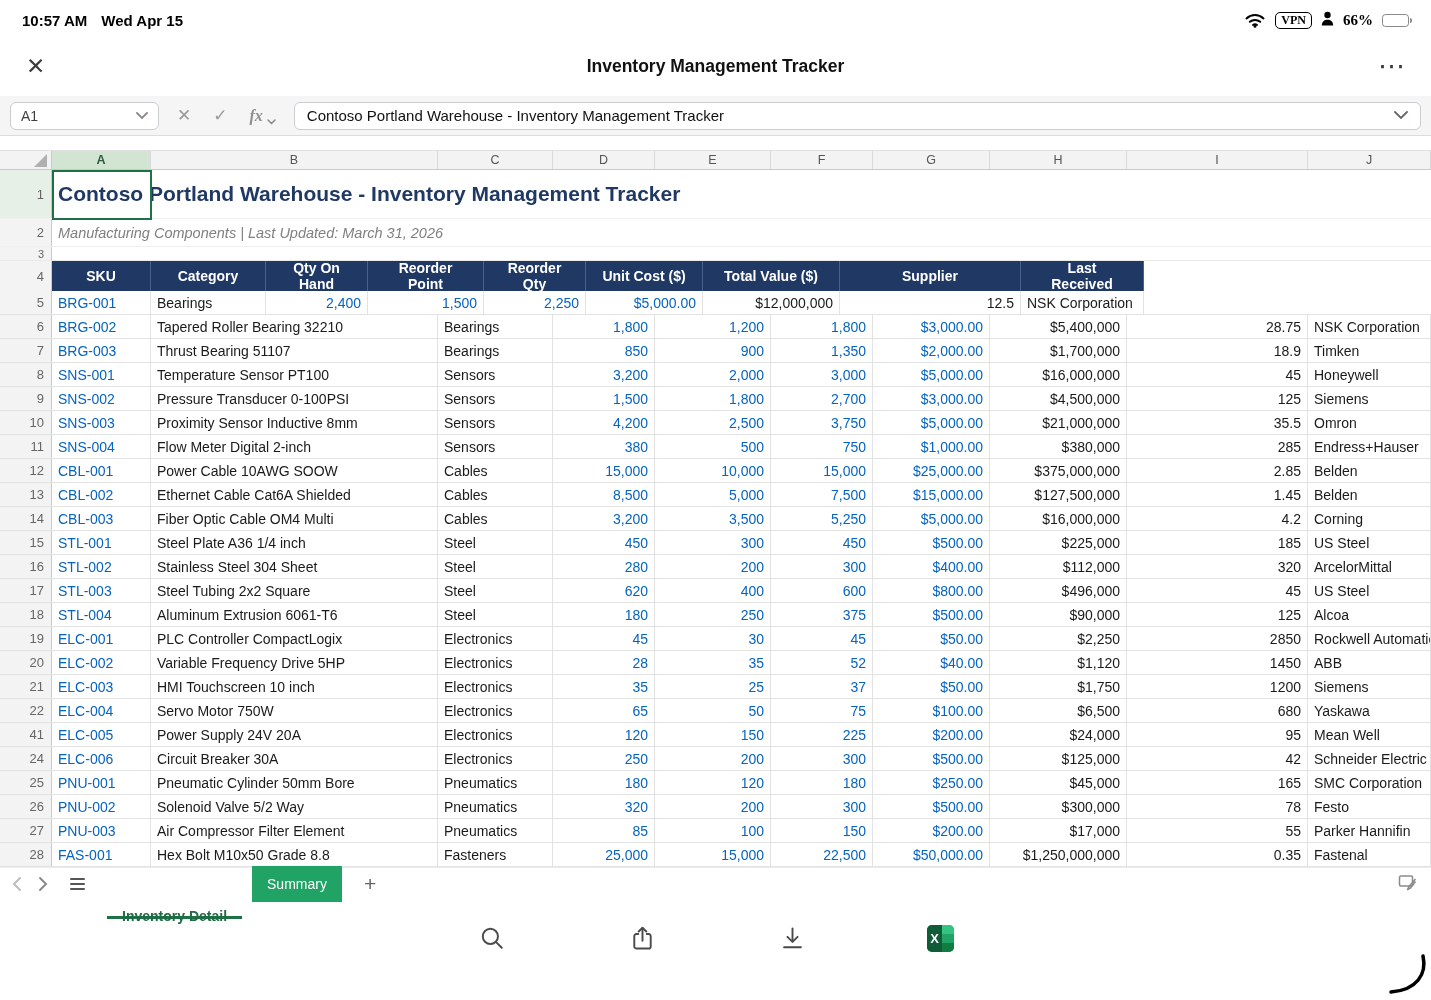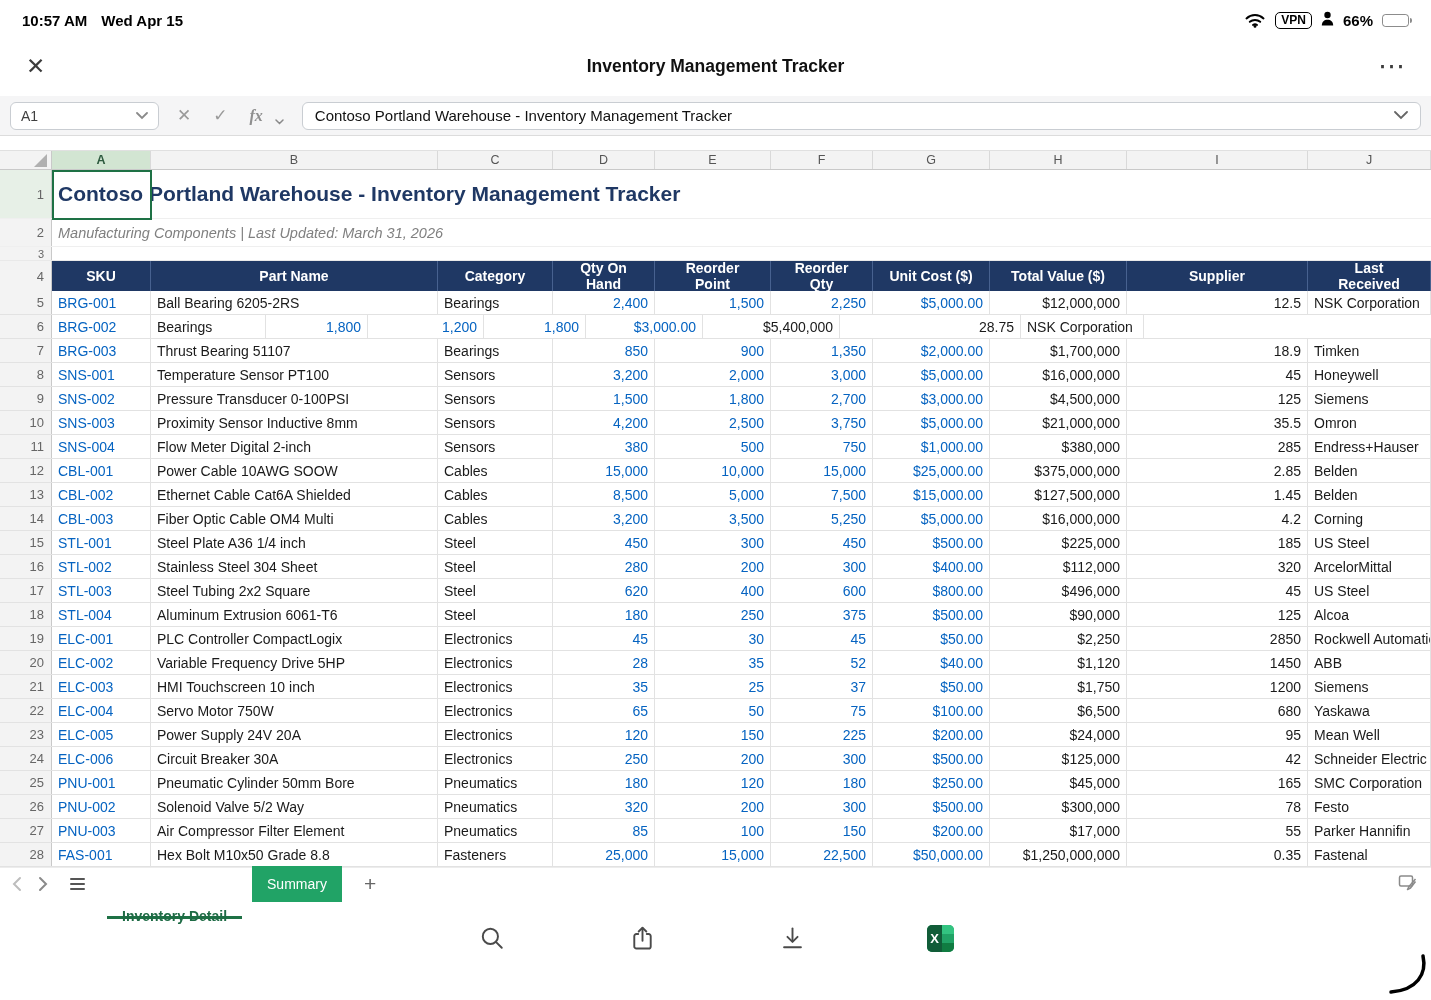--- a/index.html
+++ b/index.html
@@ -4,21 +4,21 @@
 <title>Inventory Management Tracker</title>
 <style>
   * { margin:0; padding:0; box-sizing:border-box; }
   html,body { width:1431px; height:1000px; overflow:hidden; background:#fff;
     font-family:"Liberation Sans", sans-serif; position:relative; }
 
   
   .status-bar { height:36px; display:flex; justify-content:space-between; align-items:center;
     padding:4px 22px 0 22px; font-size:15px; font-weight:700; color:#000; }
   .sb-left { display:flex; gap:14px; }
-  .sb-right { display:flex; align-items:center; gap:9px; }
+  .sb-right { display:flex; align-items:center; gap:9px;font-family:Liberation Serif, serif; }
   .vpn-pill { border:1.7px solid #000; border-radius:5px; padding:0 5px; font-size:12px;
     font-weight:700; height:17px; line-height:15px; }
   .battery { width:27px; height:13px; border:1px solid rgba(0,0,0,.45); border-radius:3.5px;
     position:relative; padding:1.5px; }
   .battery-fill { width:66%; height:100%; background:#000; border-radius:1.5px; }
   .battery-tip { position:absolute; right:-4px; top:3.5px; width:2.5px; height:5px;
     background:rgba(0,0,0,.45); border-radius:0 2px 2px 0; }
 
   
   .title-bar { height:60px; display:flex; align-items:center; padding:0 26px; position:relative; }
@@ -28,21 +28,21 @@
   .ellipsis { margin-left:auto; font-size:27px; color:#3c3c3c; z-index:2; line-height:20px; }
 
   
   .formula-bar { height:40px; background:#f5f5f6; border-bottom:1px solid #dcdcdc;
     display:flex; align-items:center; padding:0 10px; }
   .name-box { width:149px; height:28px; background:#fff; border:1px solid #c9cdd2; border-radius:6px;
     display:flex; align-items:center; justify-content:space-between; padding:0 10px;
     font-size:14px; color:#3f3f3f; }
   .fb-icons { display:flex; align-items:center; gap:22px; margin:0 18px; color:#9a9a9a; font-size:17px; }
   .fb-icons .fx { font-family:"Liberation Serif", serif; font-style:italic; font-weight:700;
-    font-size:16px; display:flex; align-items:flex-end; gap:12px; color:#8f8f8f; }
+    font-size:16px; display:flex; align-items:flex-end; gap:4px; color:#8f8f8f; }
   .formula-field { flex:1; height:28px; background:#fff; border:1px solid #c9cdd2; border-radius:6px;
     display:flex; align-items:center; justify-content:space-between; padding:0 12px;
     font-size:15px; color:#111; }
   .grid-gap { height:14px; background:#fff; }
 
   
   .col-header-row { display:flex; height:20px; background:#f3f3f3;
     border-top:1px solid #e0e0e0; border-bottom:1px solid #c9c9c9; }
   .corner { width:52px; position:relative; border-right:1px solid #c9c9c9; }
   .corner .tri { position:absolute; right:4px; bottom:2px; width:0; height:0;
@@ -203,52 +203,51 @@
     <div class="sheet-subtitle">Manufacturing Components | Last Updated: March 31, 2026</div>
   </div>
 
   <div class="grid-row row3">
     <div class="gutter">3</div>
   </div>
 
   <div class="grid-row row4" id="header-cells">
     <div class="gutter">4</div>
   <div class="cell hdr ca">SKU</div>
-      <div class="cell hdr cb">Part Name</div>
       <div class="cell hdr cc">Category</div>
       <div class="cell hdr cd">Qty On
 Hand</div>
       <div class="cell hdr ce">Reorder
 Point</div>
       <div class="cell hdr cf">Reorder
 Qty</div>
       <div class="cell hdr cg">Unit Cost ($)</div>
       <div class="cell hdr ch">Total Value ($)</div>
       <div class="cell hdr ci">Supplier</div>
       <div class="cell hdr cj">Last
 Received</div>
     </div>
 
   <div id="data-rows">
       <div class="grid-row data-row">
         <div class="gutter">5</div>
         <div class="cell ca al-left t-blue">BRG-001</div>
-        <div class="cell cb al-left">Ball Bearing 6205-2RS</div>
         <div class="cell cc al-left">Bearings</div>
         <div class="cell cd al-right t-blue">2,400</div>
         <div class="cell ce al-right t-blue">1,500</div>
         <div class="cell cf al-right t-blue">2,250</div>
         <div class="cell cg al-right t-blue">$5,000.00</div>
         <div class="cell ch al-right">$12,000,000</div>
         <div class="cell ci al-right">12.5</div>
         <div class="cell cj al-left">NSK Corporation</div>
       </div>
       <div class="grid-row data-row">
         <div class="gutter">6</div>
         <div class="cell ca al-left t-blue">BRG-002</div>
+        <div class="cell cb al-left">Tapered Roller Bearing 32210</div>
         <div class="cell cc al-left">Bearings</div>
         <div class="cell cd al-right t-blue">1,800</div>
         <div class="cell ce al-right t-blue">1,200</div>
         <div class="cell cf al-right t-blue">1,800</div>
         <div class="cell cg al-right t-blue">$3,000.00</div>
         <div class="cell ch al-right">$5,400,000</div>
         <div class="cell ci al-right">28.75</div>
         <div class="cell cj al-left">NSK Corporation</div>
       </div>
       <div class="grid-row data-row">
@@ -453,21 +452,21 @@
         <div class="cell cc al-left">Electronics</div>
         <div class="cell cd al-right t-blue">65</div>
         <div class="cell ce al-right t-blue">50</div>
         <div class="cell cf al-right t-blue">75</div>
         <div class="cell cg al-right t-blue">$100.00</div>
         <div class="cell ch al-right">$6,500</div>
         <div class="cell ci al-right">680</div>
         <div class="cell cj al-left">Yaskawa</div>
       </div>
       <div class="grid-row data-row">
-        <div class="gutter">23</div>
+        <div class="gutter">41</div>
         <div class="cell ca al-left t-blue">ELC-005</div>
         <div class="cell cb al-left">Power Supply 24V 20A</div>
         <div class="cell cc al-left">Electronics</div>
         <div class="cell cd al-right t-blue">120</div>
         <div class="cell ce al-right t-blue">150</div>
         <div class="cell cf al-right t-blue">225</div>
         <div class="cell cg al-right t-blue">$200.00</div>
         <div class="cell ch al-right">$24,000</div>
         <div class="cell ci al-right">95</div>
         <div class="cell cj al-left">Mean Well</div>

